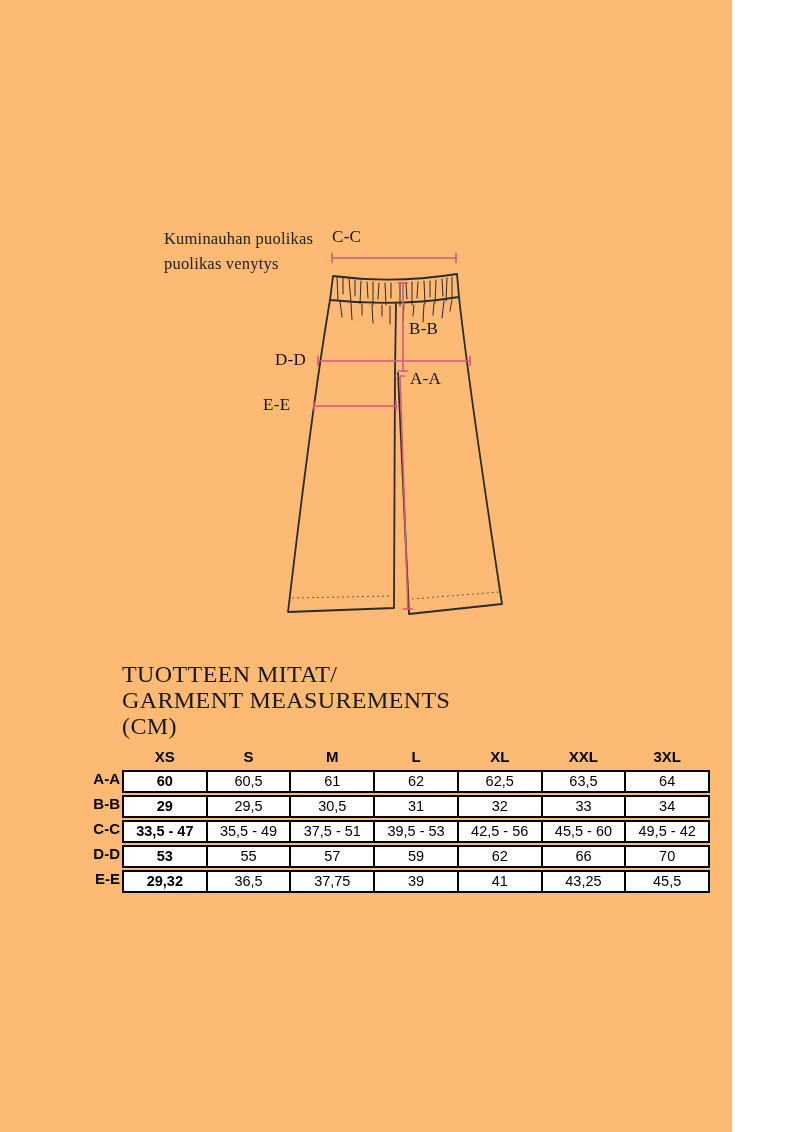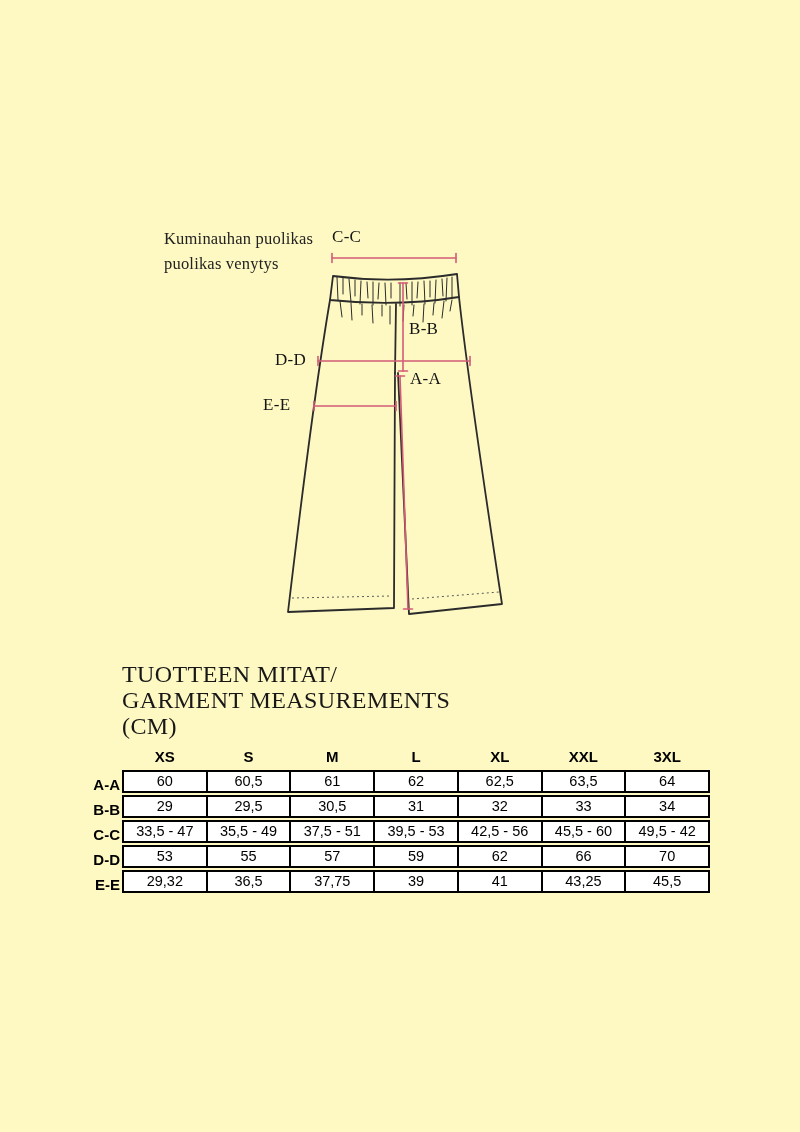--- a/index.html
+++ b/index.html
@@ -1,20 +1,20 @@
 <!DOCTYPE html>
 <html><head>
 <meta charset="utf-8">
 <style>
   * { margin:0; padding:0; box-sizing:border-box; }
   html,body { background:#fff; }
   .page {
     position:relative;
-    width:800px; height:1132px;
-    background:#fef9c3;
+    width:732px; height:1132px;
+    background:#fdba74;
     overflow:hidden;
     font-family:"Liberation Serif", serif;
     color:#1c1c1c;
   }
   .drawing-svg { position:absolute; left:0; top:0; }
 
   .annotation {
     position:absolute; left:164px; top:226px;
     font-size:16.5px; line-height:25px; color:#222;
     letter-spacing:0.2px;
@@ -32,36 +32,36 @@
 
   .table-title {
     position:absolute; left:122px; top:661px;
     font-size:24px; line-height:26px; letter-spacing:0.4px; color:#171717;
   }
 
   .size-table {
     position:absolute; left:84px; top:745px;
     font-family:"Liberation Sans", sans-serif;
   }
-  .trow { display:flex; align-items:flex-end; margin-bottom:2px; }
+  .trow { display:flex; align-items:flex-start; margin-bottom:2px; }
   .rlabel {
     width:38px; display:flex; align-items:center; justify-content:flex-end;
     font-weight:bold; font-size:15px; padding-right:2px; color:#000;
   }
   .rbox {
     display:flex; width:588px;
     border:2px solid #000; background:#fff;
   }
   .rbox.headerbox { border-color:transparent; background:transparent; }
   .cell {
     flex:1 1 0; height:19px; line-height:19px;
     text-align:center; font-size:14.5px; color:#000;
     border-left:2px solid #000;
   }
-  .cell:first-child { border-left:none; }
+  .cell:first-child { border-left:none;font-weight:bold; }
   .headerbox .cell { border-left-color:transparent; font-weight:bold; font-size:15px; }
 </style>
 </head>
 <body>
 
 <div class="page">
 
   <svg class="drawing-svg" width="800" height="660" viewBox="0 0 800 660" xmlns="http://www.w3.org/2000/svg">
 
     <g fill="none" stroke-width="1.8" stroke-linejoin="round" stroke-linecap="round" stroke="#2b2b2b">

